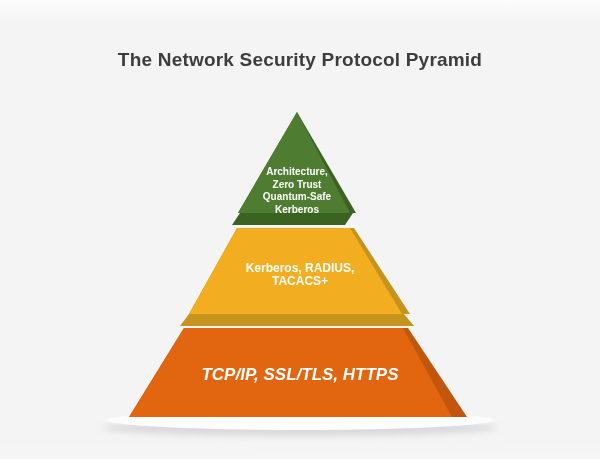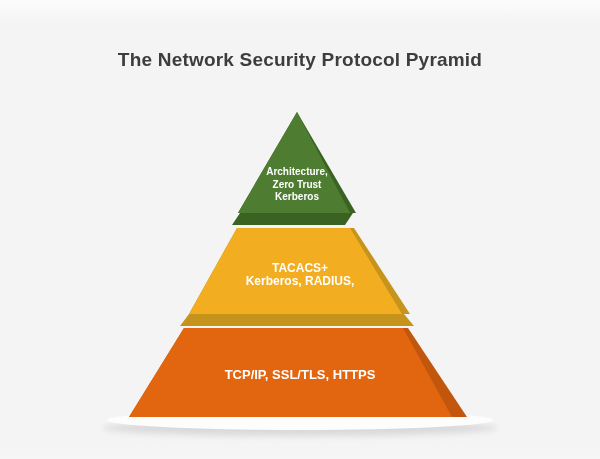--- a/index.html
+++ b/index.html
@@ -26,21 +26,21 @@
   .pyr-svg { position: absolute; left: 0; top: 0; width: 600px; height: 459px; }
   .tier-label {
     position: absolute;
     text-align: center;
     font-weight: bold;
     color: #ffffff;
     pointer-events: none;
   }
   .label-top    { left: 217px; top: 166px; width: 160px; font-size: 10px;   line-height: 12.5px; }
   .label-middle { left: 200px; top: 262px; width: 200px; font-size: 12px;   line-height: 13px; }
-  .label-bottom { left: 180px; top: 368px; width: 240px; font-size: 13px; line-height: 14px; }
+  .label-bottom { left: 180px; top: 368px; width: 240px; font-size: 17px; line-height: 14px; font-style: italic; }
 </style>
 </head>
 <body>
 
 <div class="stage">
 
   <h1 class="title">The Network Security Protocol Pyramid</h1>
 
   <svg class="pyr-svg" viewBox="0 0 600 459" aria-hidden="true">
     <defs>
@@ -60,25 +60,26 @@
     <polygon points="237,228 350,228 402,314 189,314" fill="#f2ad20"></polygon>
 
     <polygon points="240,213 353,213 345,225 232,225" fill="#3a6322"></polygon>
     <polygon points="297,112 356,213 238,213" fill="#3a6322"></polygon>
     <polygon points="297,112 350,213 238,213" fill="#4e7d31"></polygon>
   </svg>
 
   <div class="tier-label label-top">
     <div>Architecture,</div>
     <div>Zero Trust</div>
+    <div>Quantum-Safe</div>
     <div>Kerberos</div>
   </div>
 
   <div class="tier-label label-middle">
+    <div>Kerberos, RADIUS,</div>
     <div>TACACS+</div>
-    <div>Kerberos, RADIUS,</div>
   </div>
 
   <div class="tier-label label-bottom">
     <div>TCP/IP, SSL/TLS, HTTPS</div>
   </div>
 
 </div>
 
 </body></html>

